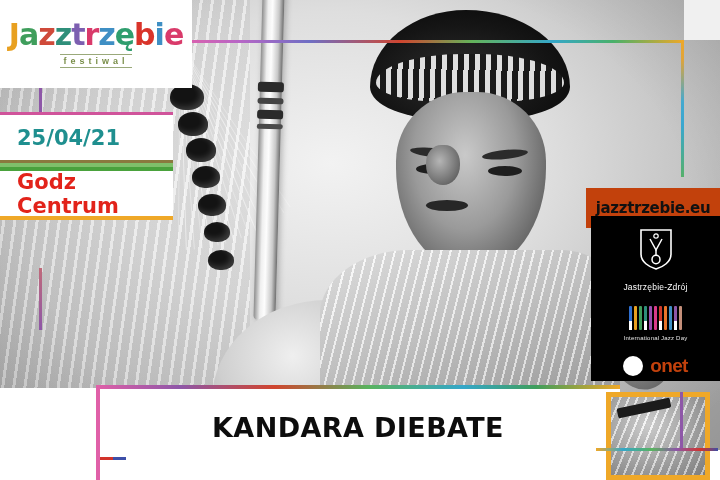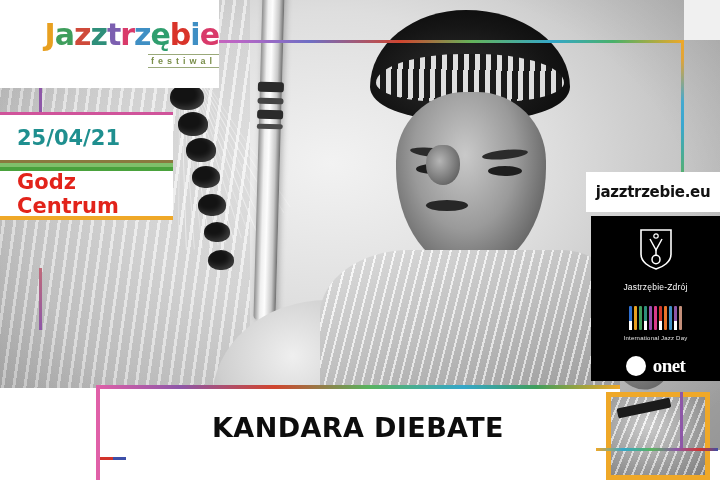--- a/index.html
+++ b/index.html
@@ -99,22 +99,22 @@
     border-radius:44% 40% 50% 50%;
   }
   .hand.left{left:270px;top:262px;width:78px;height:128px;transform:rotate(-8deg);}
   .photo-vignette{
     position:absolute;inset:0;
     background:radial-gradient(ellipse 600px 430px at 50% 45%, rgba(0,0,0,0) 55%, rgba(0,0,0,.18) 100%);
   }
 
   
   .logo-card{
-    position:absolute;left:0;top:0;width:219px;height:88px;background:#fff;
-    display:flex;flex-direction:column;align-items:flex-end;justify-content:center;
+    position:absolute;left:0;top:0;width:192px;height:88px;background:#fff;
+    display:flex;flex-direction:column;align-items:center;justify-content:center;
   }
   .logo-word{
     font-size:30px;font-weight:700;letter-spacing:-1px;line-height:1;
     font-family:"DejaVu Sans", sans-serif;white-space:nowrap;
   }
   .logo-word span{display:inline-block;}
   .logo-sub{
     margin-top:4px;font-size:9px;letter-spacing:4px;color:#7a8f4a;font-weight:600;
     border-top:1px solid #9aa97a;border-bottom:1px solid #9aa97a;padding:1px 3px;
   }
@@ -124,38 +124,38 @@
   .info-row{
     height:45px;display:flex;align-items:center;padding-left:17px;
     font-size:21px;font-weight:700;font-family:"DejaVu Sans", sans-serif;
   }
   .rule{height:4px;width:100%;}
   .rule.top{height:3px;}
   .rule.dual{height:7px;background:linear-gradient(#8a7a3e 0 3px,#7fc06a 3px 7px);}
 
   
   .url-card{
-    position:absolute;left:586px;top:172px;width:134px;height:40px;background:#ffffff;
+    position:absolute;left:586px;top:188px;width:134px;height:40px;background:#c2410c;
     display:flex;align-items:center;justify-content:center;
   }
   .url-card .url{font-size:15px;font-weight:700;color:#111;font-family:"DejaVu Sans",sans-serif;letter-spacing:-.3px;}
   .sponsor-panel{
     position:absolute;left:591px;top:216px;width:129px;height:165px;background:#000;
     display:flex;flex-direction:column;align-items:center;padding-top:12px;box-sizing:border-box;
   }
   .crest{width:34px;height:42px;}
   .crest-label{color:#fff;font-size:8.5px;margin-top:12px;letter-spacing:.2px;}
   .ijd{margin-top:12px;display:flex;align-items:flex-end;gap:1.6px;height:26px;}
   .ijd i{display:block;width:3.4px;height:24px;border-radius:1px;}
   .ijd i.k{height:24px;position:relative;}
   .ijd i.k:after{content:"";position:absolute;left:0;bottom:0;width:3.4px;height:9px;background:#fff;}
   .ijd-label{color:#e8e8e8;font-size:6px;margin-top:5px;letter-spacing:.2px;}
   .onet{margin-top:14px;display:flex;align-items:center;gap:7px;}
   .onet .dot{width:20px;height:20px;border-radius:50%;background:#fff;}
-  .onet .word{color:#ffffff;font-size:19px;font-weight:700;letter-spacing:-.6px;font-family:Liberation Serif, serif;}
+  .onet .word{color:#c2410c;font-size:19px;font-weight:700;letter-spacing:-.6px;font-family:Liberation Sans, sans-serif;}
 
   
   .title-card{
     position:absolute;left:96px;top:388px;width:524px;height:92px;background:#fff;
     display:flex;align-items:center;justify-content:center;text-align:center;
   }
   .title-card .t{
     font-size:27px;font-weight:700;color:#0d0d0d;letter-spacing:.4px;
     font-family:"DejaVu Sans", sans-serif;margin-top:-14px;
   }

